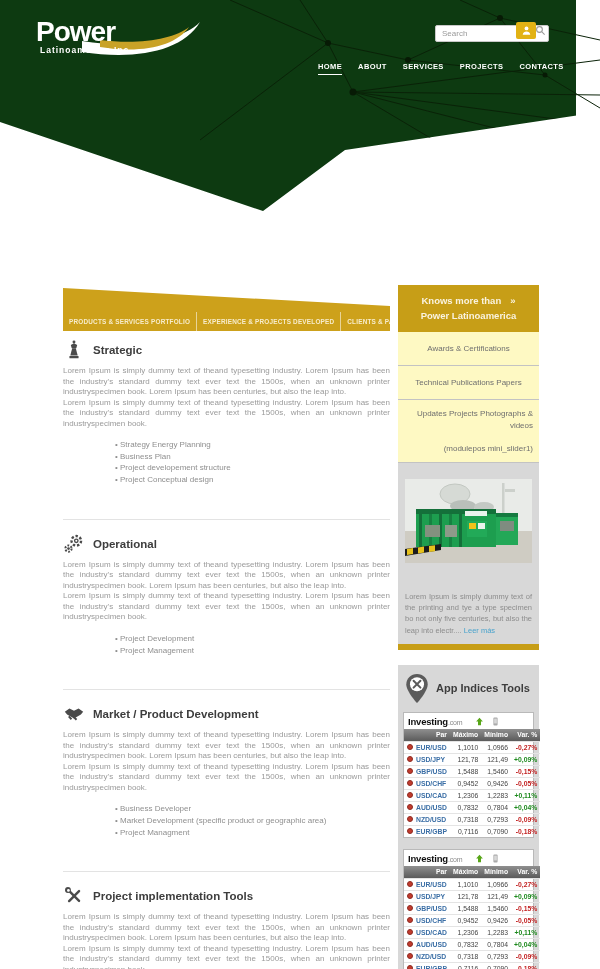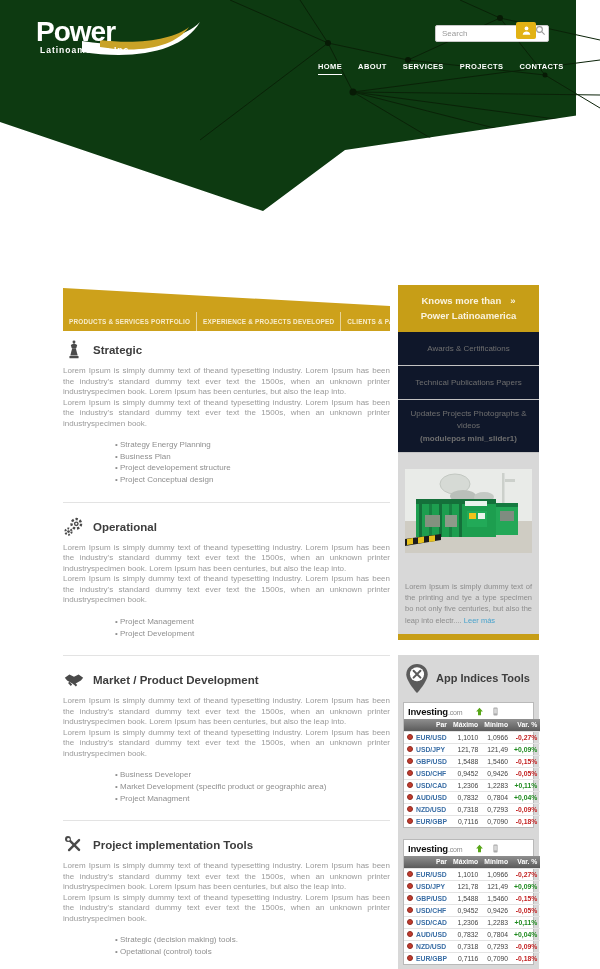--- a/index.html
+++ b/index.html
@@ -33,42 +33,42 @@
   .main-col { position:absolute; left:63px; top:288px; width:327px; }
   .tab-ribbon { height:43px; background:#cda11b; position:relative;
     clip-path: polygon(0 0, 100% 42%, 100% 100%, 0 100%); }
   .tab-bar { position:absolute; left:0; right:0; bottom:0; height:19px; display:flex; }
   .tab { display:flex; align-items:center; padding:0 6px; font-size:6.4px; font-weight:bold;
     color:#f7eccb; letter-spacing:.2px; border-left:1px solid rgba(255,255,255,.55);
     cursor:pointer; white-space:nowrap; }
   .tab:first-child { border-left:none; }
   .tab:nth-child(1){ flex:35; } .tab:nth-child(2){ flex:39; } .tab:nth-child(3){ flex:26; }
 
-  .content-section { padding:13px 0 16px; border-bottom:1px solid #e3e3e3; }
+  .content-section { padding:13px 0 33px; border-bottom:1px solid #e3e3e3; }
   .content-section:first-child { padding-top:8px; }
   .content-section:last-child { border-bottom:none; }
   .sec-head { display:flex; align-items:center; gap:8px; margin-bottom:5px; }
   .sec-icon svg { width:22px; height:22px; display:block; }
   .sec-title { font-size:11.5px; font-weight:bold; color:#3d3d3d; }
   .sec-para { font-size:8px; line-height:1.32; color:#9a9a9a; text-align:justify; }
   .sec-bullets { margin-top:10px; padding-left:52px; list-style:none;
     font-size:8px; color:#8f8f8f; line-height:1.45; }
   .sec-bullets li::before { content:"• "; }
 
   
   .sidebar { position:absolute; left:398px; top:285px; width:141px; }
   .promo { height:47px; background:#c79e17; color:#faf3df; display:flex; flex-direction:column;
     justify-content:center; align-items:center; font-size:9.5px; font-weight:bold;
     line-height:1.55; cursor:pointer; }
   .promo .l1 { display:flex; align-items:flex-start; gap:9px; }
-  .side-links { background:#0f172a; }
+  .side-links { background:#fef9c3; }
   .side-link { padding:11px 8px; text-align:center; font-size:8px; color:#6f6f6f;
     border-bottom:1px solid #c3c3c3; line-height:1.4; cursor:pointer; }
-  .side-link.has-sub { text-align:center; padding:8px 6px; }
-  .side-link .sub { display:block; margin-top:2px;font-weight:bold; }
+  .side-link.has-sub { text-align:right; padding:8px 6px; }
+  .side-link .sub { display:block; margin-top:12px; }
 
   .news { background:#d8d8d8; padding:9px 7px 0; }
   .news-head { display:flex; align-items:center; gap:6px; color:#6f6f6f; font-size:11.5px; }
   .news-head svg { width:19px; height:19px; display:block; }
   .news-img { display:block; width:127px; height:84px; margin:7px 0 7px; }
   .news-excerpt { font-size:7.5px; color:#8d8d8d; text-align:justify; line-height:1.5;margin-top:28px; }
   .read-more { color:#4aa3cc; cursor:pointer; white-space:nowrap; }
   .news-goldbar { height:6px; background:#c79e17; margin:8px -7px 0; }
 
   .app-panel { background:#d8d8d8; margin-top:15px; padding:7px 5px 10px; }
@@ -194,22 +194,22 @@
               <circle cx="14.5" cy="8.5" r="1.1" fill="#fff"></circle>
               <circle cx="6" cy="17" r="3.4" fill="none" stroke="#4a4a4a" stroke-width="2.2" stroke-dasharray="2 1.6"></circle>
               <circle cx="6" cy="17" r="1.5" fill="#4a4a4a"></circle>
             </svg>
           </span>
       <h2 class="sec-title">Operational</h2>
     </div>
     <p class="sec-para">Lorem Ipsum is simply dummy text of theand typesetting industry. Lorem Ipsum has been the industry's standard dummy text ever text the 1500s, when an unknown printer industryspecimen book. Lorem Ipsum has been centuries, but also the leap into.</p>
         <p class="sec-para">Lorem Ipsum is simply dummy text of theand typesetting industry. Lorem Ipsum has been the industry's standard dummy text ever text the 1500s, when an unknown printer industryspecimen book.</p>
     <ul class="sec-bullets">
-      <li>Project Management</li>
-          <li>Project Development</li>
+      <li>Project Development</li>
+          <li>Project Management</li>
     </ul>
   </section>
   <section class="content-section">
     <div class="sec-head">
       <span class="sec-icon">
             <svg viewBox="0 0 24 24">
               <g fill="#4a4a4a">
                 <path d="M2 9.5l5-3.5 5 2.5 5-2.5 5 3.5-2.5 3L12 17l-7.5-4.5z"></path>
                 <path d="M7 14l3 3-1.5 1.6L5.5 15.2z"></path>
                 <path d="M13 15l2.5 2.5L14 19l-3-3z"></path>

